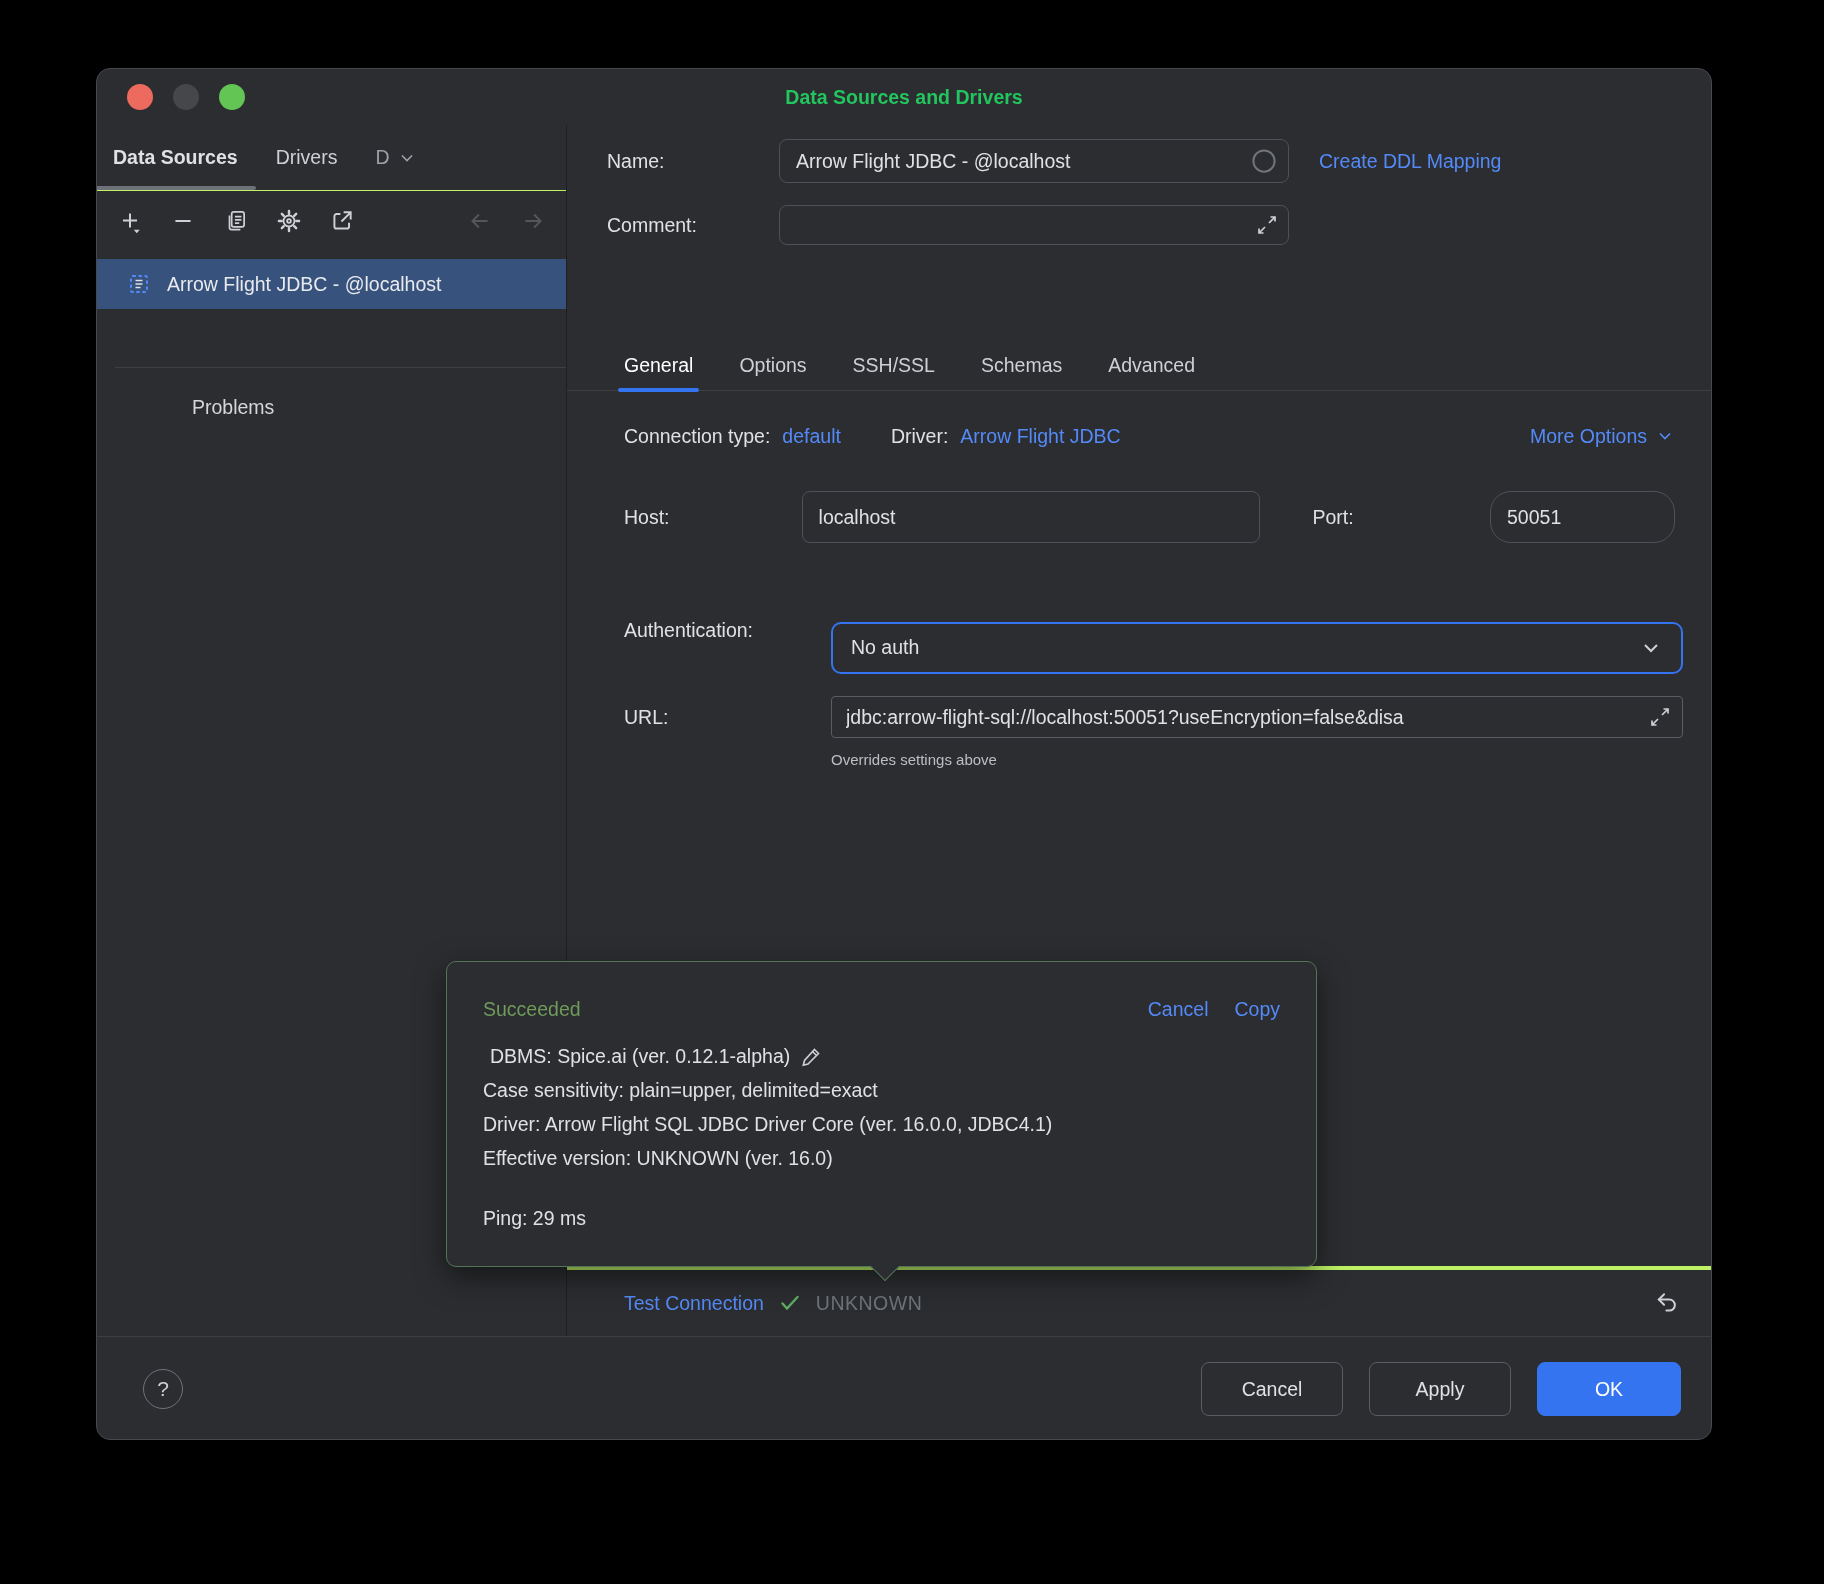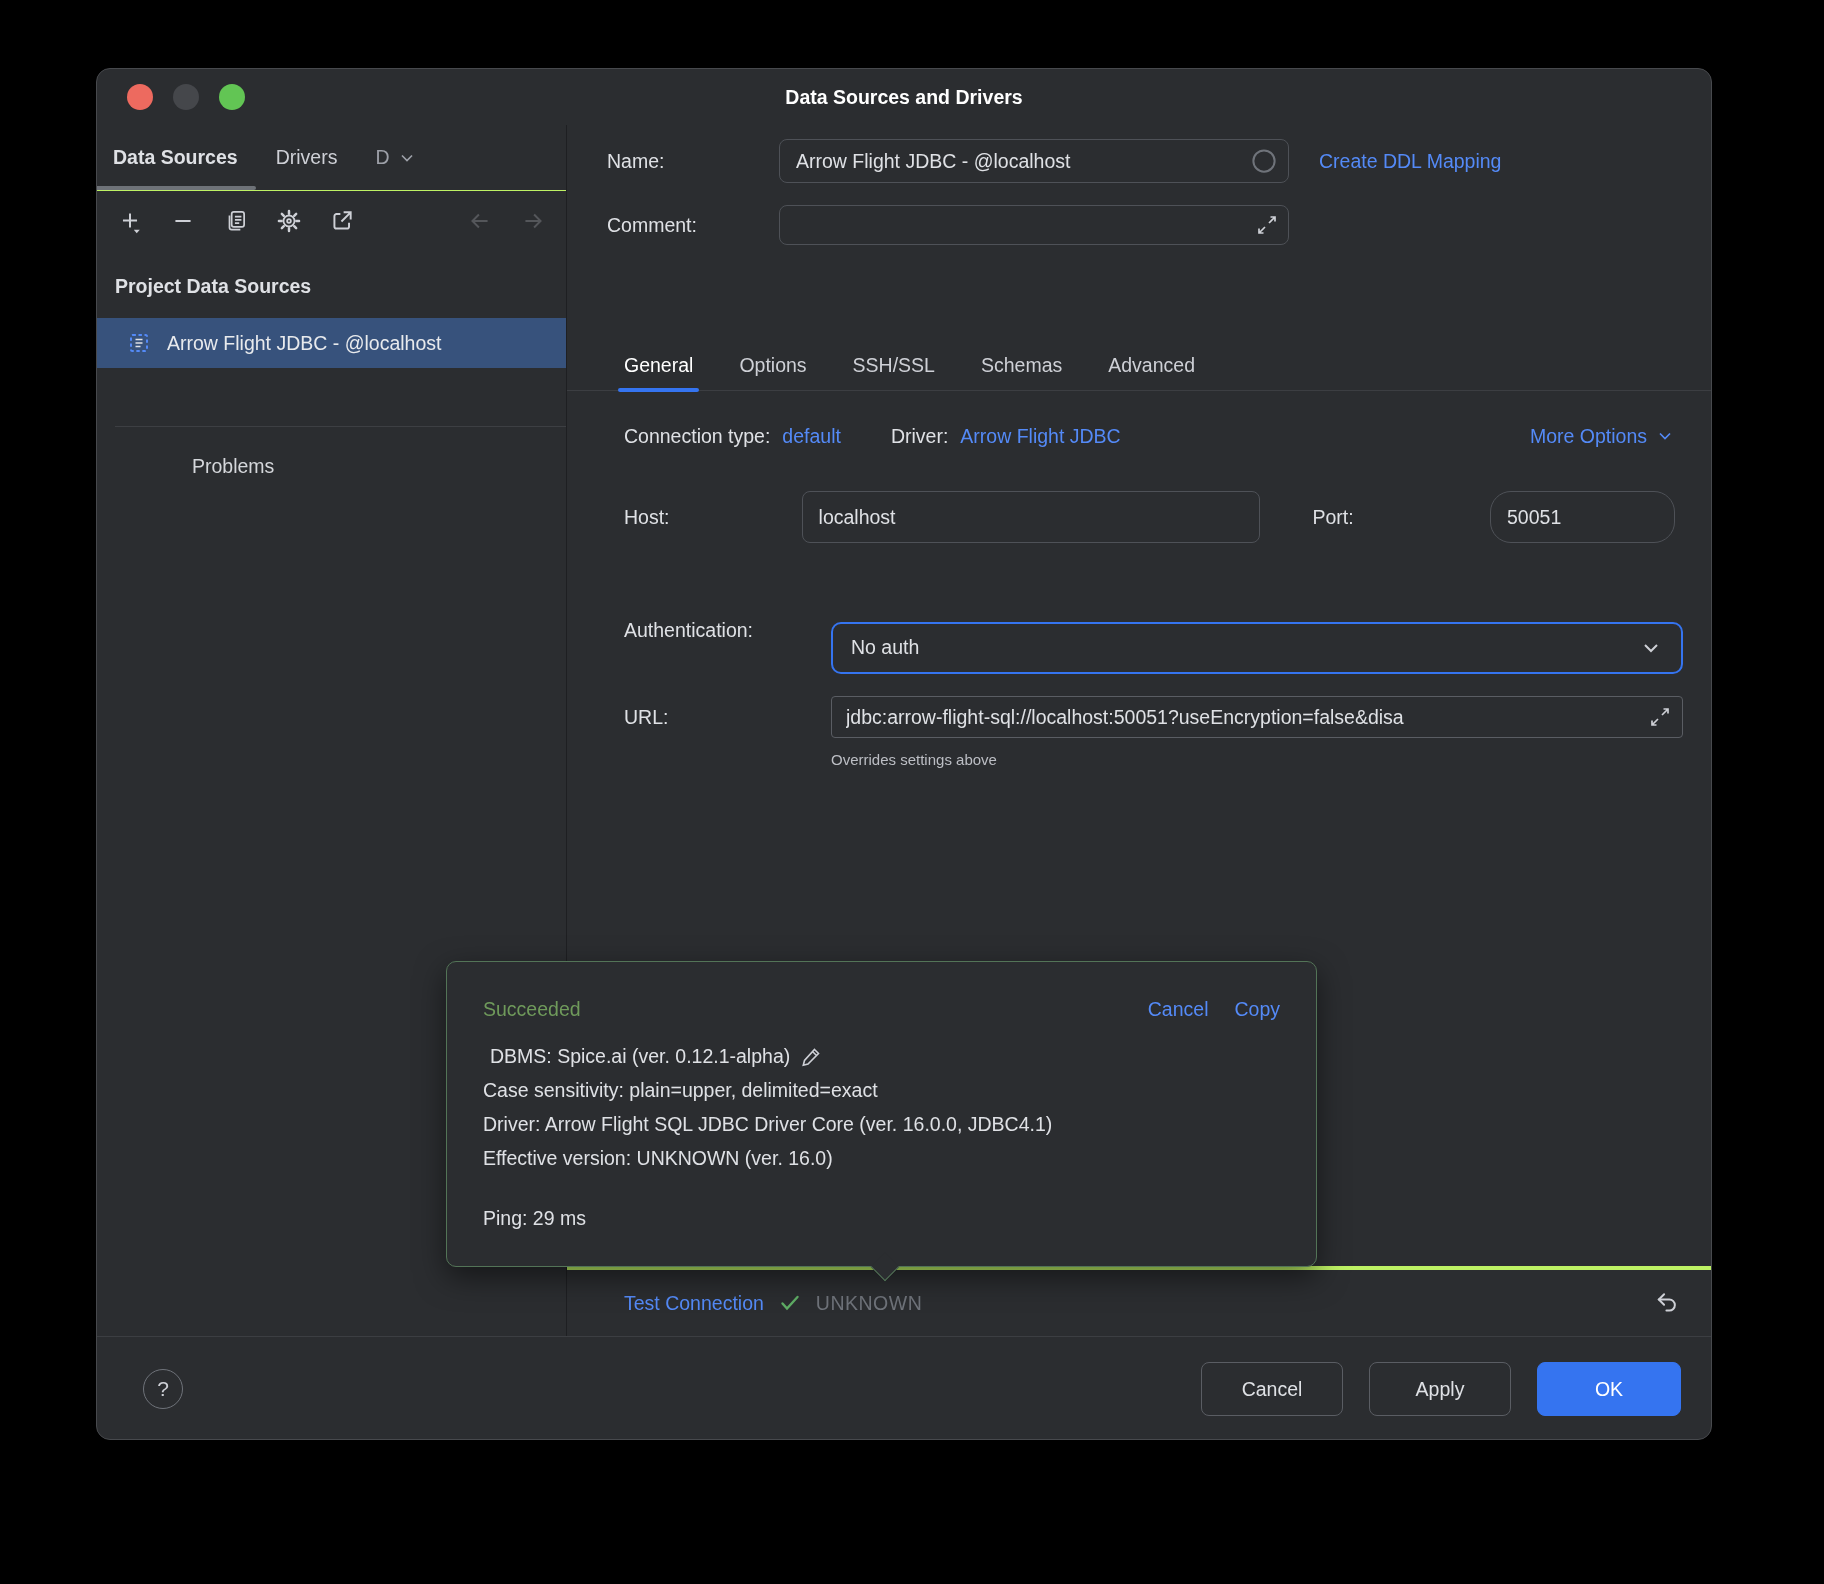--- a/index.html
+++ b/index.html
@@ -6,21 +6,21 @@
   html,body { width:1824px; height:1584px; background:#000; overflow:hidden;
               font-family:"Liberation Sans", sans-serif; }
   .window { position:absolute; left:96px; top:68px; width:1616px; height:1372px;
             background:#2b2d30; border:1px solid #47494d; border-radius:14px;
             color:#dfe1e5; font-size:19.5px; overflow:hidden; }
   
   .titlebar { height:56px; position:relative; display:flex; align-items:center; justify-content:center; }
   .lights { position:absolute; left:30px; top:0; height:100%; display:flex; align-items:center; gap:20px; }
   .light { width:26px; height:26px; border-radius:50%; }
   .light.red { background:#ed6a5f; } .light.mid { background:#45474b; } .light.grn { background:#62c554; }
-  .win-title { color:#ffffff; font-weight:700; }
+  .win-title { color:#22c55e; font-weight:700; }
   
   .main { display:flex; height:1211px; }
   .sidebar { width:470px; border-right:1px solid #1e1f22; display:flex; flex-direction:column; }
   .sb-tabs { height:66px; display:flex; align-items:center; padding:0 16px; gap:38px;
              border-bottom:1px solid #bef264; }
   .sb-tab { position:relative; height:100%; display:flex; align-items:center; gap:8px; color:#ced0d6; cursor:default; }
   .sb-tab.active { color:#dfe1e5; font-weight:700; }
   .sb-tab.active::after { content:""; position:absolute; left:-18px; right:-18px; bottom:0;
              height:4px; background:#6e7278; border-radius:2px; }
   .sb-tab.dim { color:#9da0a8; }
@@ -179,21 +179,20 @@
               <path d="M19 12H5.5M11 6l-6 6 6 6"></path>
             </svg>
         </div>
         <div class="tool disabled">
           <svg width="26" height="26" viewBox="0 0 24 24" fill="none" stroke-width="1.8">
               <path d="M5 12h13.5M13 6l6 6-6 6"></path>
             </svg>
         </div>
       </div>
 
-      <div class="sb-header">Project Data Sources</div>
 
       <div class="sb-item selected">
         <span>
           <svg width="24" height="24" viewBox="0 0 24 24" fill="none">
             <path d="M8.5 8.5h7M8.5 12h7M8.5 15.5h5" stroke="#dfe1e5" stroke-width="1.6"></path>
             <rect x="4" y="4" width="16" height="16" rx="1.5" stroke="#548af7" stroke-width="2" stroke-dasharray="3.4 2.6"></rect>
           </svg>
         </span>
         <span>Arrow Flight JDBC - @localhost</span>
       </div>

